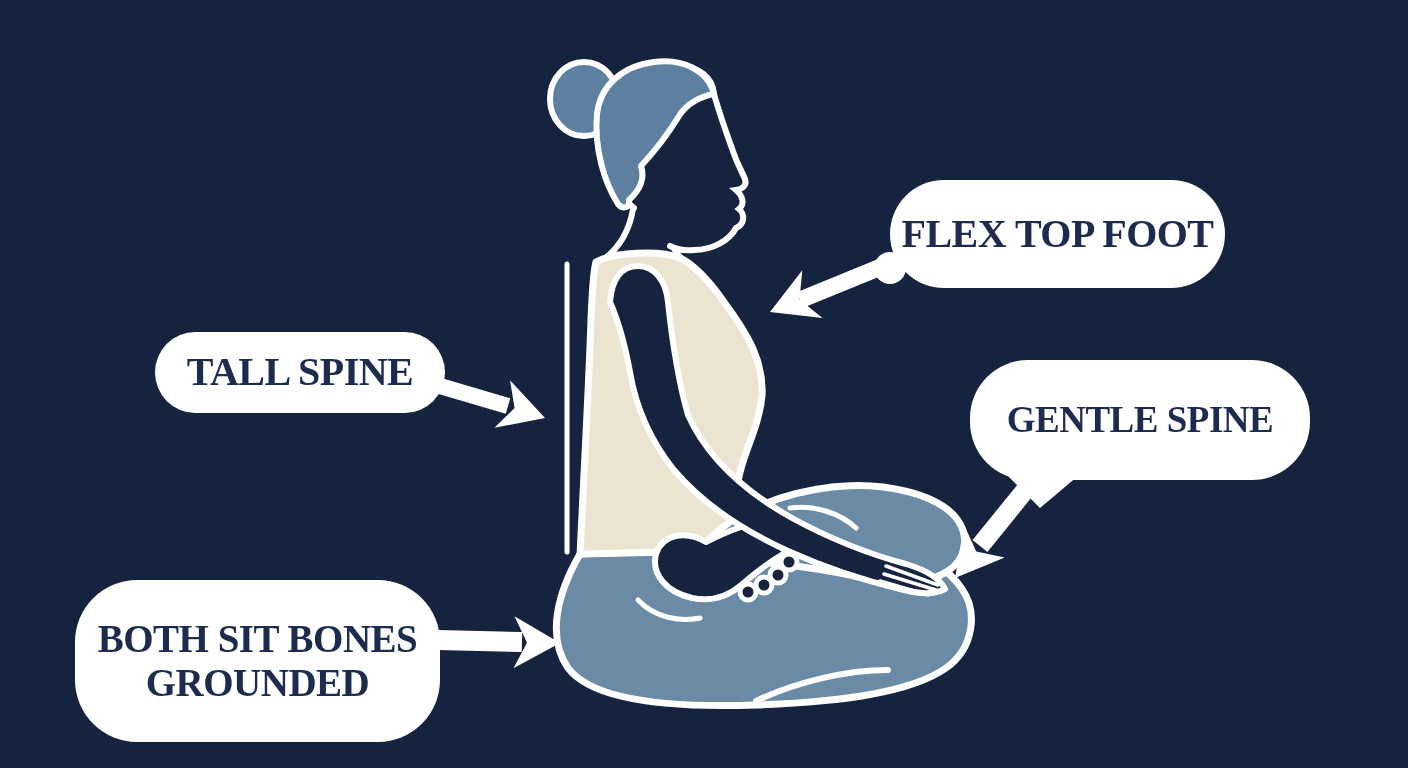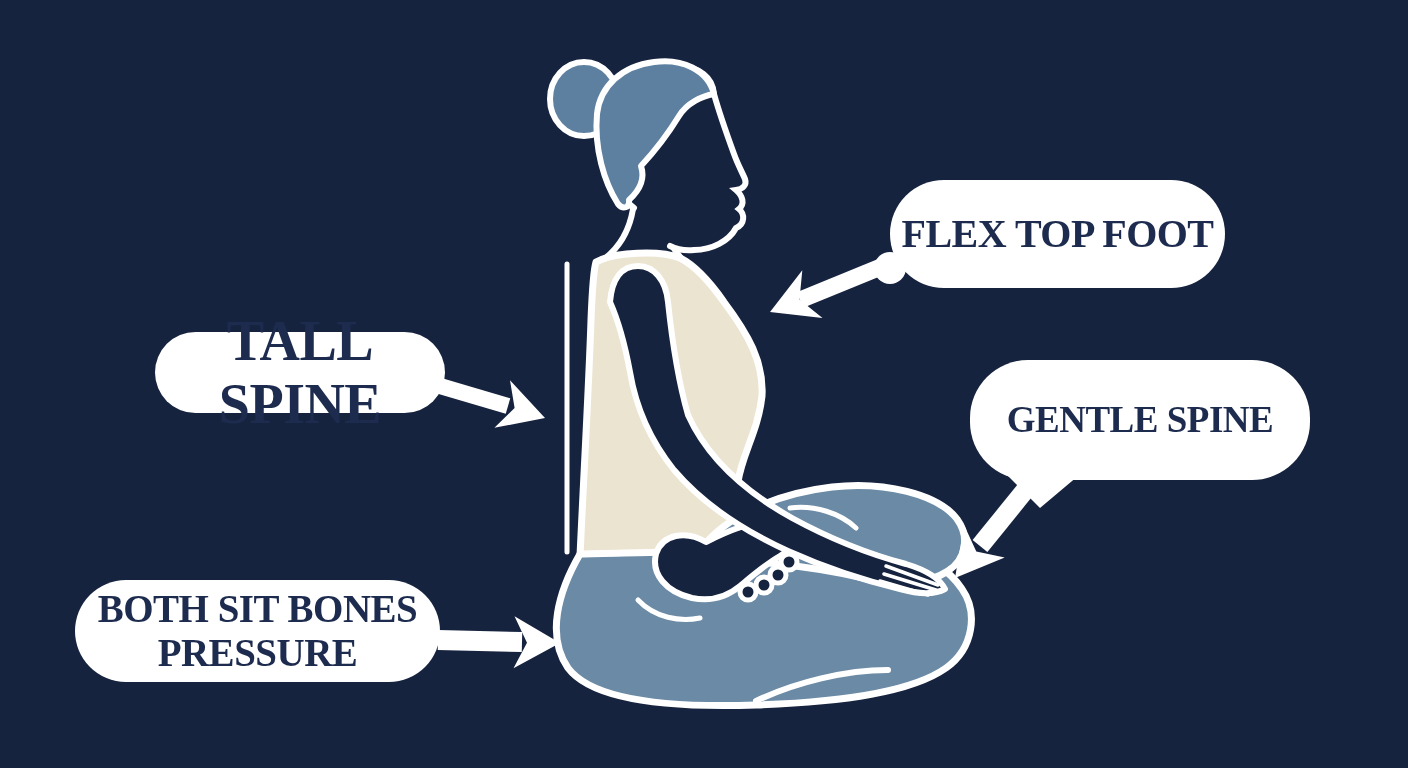--- a/index.html
+++ b/index.html
@@ -9,23 +9,23 @@
     font-family:Liberation Serif, serif;
   }
   .stage svg { position:absolute; left:0; top:0; }
   .bubble {
     position:absolute; background:#FFFFFF; color:#1D2B4E;
     font-weight:bold; letter-spacing:-0.5px;
     display:flex; flex-direction:column; align-items:center; justify-content:center;
     text-align:center; line-height:1.12; z-index:5;
   }
   .b1 { left:890px; top:180px; width:335px; height:108px; border-radius:54px; font-size:40px; }
-  .b2 { left:155px; top:332px; width:290px; height:81px; border-radius:53px; font-size:56px; }
+  .b2 { left:155px; top:332px; width:290px; height:81px; border-radius:53px; font-size:40px; }
   .b3 { left:970px; top:360px; width:340px; height:120px; border-radius:58px; font-size:37px; }
-  .b4 { left:75px;  top:580px; width:365px; height:102px; border-radius:62px; font-size:39px; }
+  .b4 { left:75px;  top:580px; width:365px; height:162px; border-radius:62px; font-size:39px; }
 </style>
 </head>
 <body>
 
 <div class="stage">
 
   <svg width="1408" height="768" viewBox="0 0 1408 768">
 
     <line x1="567" y1="264" x2="567" y2="552" stroke="#FFFFFF" stroke-width="5" stroke-linecap="round"></line>
 
@@ -136,16 +136,16 @@
   <div class="bubble b2">
     <span>TALL SPINE</span>
   </div>
 
   <div class="bubble b3">
     <span>GENTLE SPINE</span>
   </div>
 
   <div class="bubble b4">
     <span>BOTH SIT BONES</span>
-    <span>PRESSURE</span>
+    <span>GROUNDED</span>
   </div>
 
 </div>
 
 </body></html>

